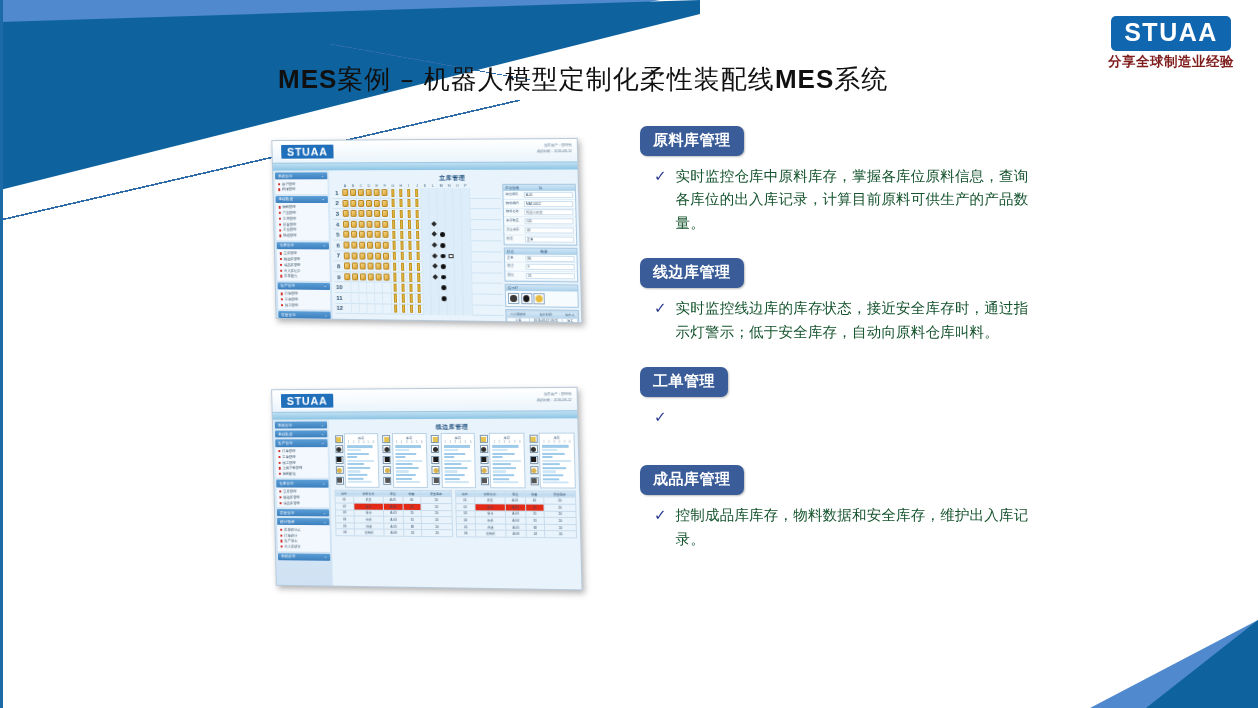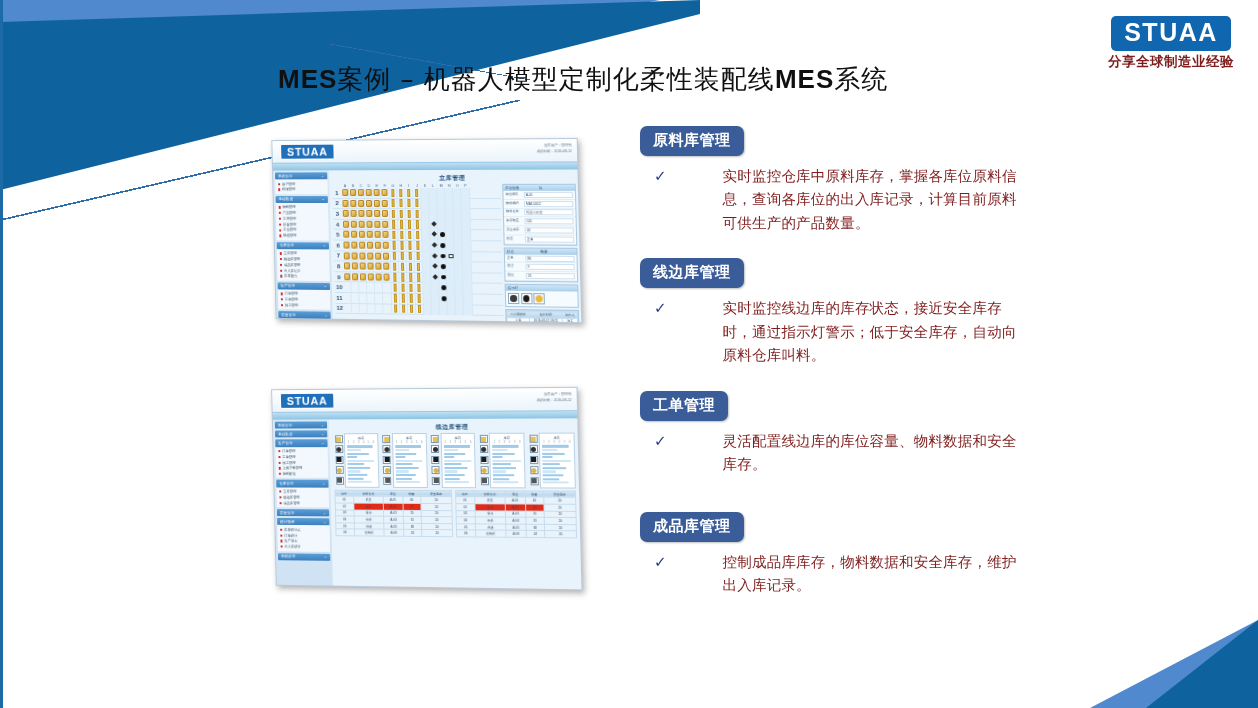--- a/index.html
+++ b/index.html
@@ -99,25 +99,24 @@
   .sec-check {
     color: #27388f;
     font-size: 15px;
     line-height: 1.58;
     margin-right: 9px;
     flex: 0 0 auto;
     font-family: "DejaVu Sans", sans-serif;
   }
   .sec-text {
     font-size: 14.5px;
-    color: #7f1d1d;
+    color: #14532d;
     line-height: 1.62;
     letter-spacing: 0.2px;
     font-family: Liberation Serif, serif;
-    margin-left: 47px;
   }
   .gap-1 { height: 18px; }
   .gap-2 { height: 18px; }
   .gap-3 { height: 30px; }
 
   
   .shot {
     position: absolute;
     background: #ffffff;
     border: 1px solid #b7c9da;
@@ -246,21 +245,20 @@
       <span class="sec-check">✓</span>
       <span class="sec-text">实时监控线边库的库存状态，接近安全库存时，通过指示灯警示；低于安全库存，自动向原料仓库叫料。</span>
     </div>
   </div>
   <div class="gap-2"></div>
 
   <div class="sec">
     <div class="sec-badge">工单管理</div>
     <div class="sec-body">
       <span class="sec-check">✓</span>
-      <span class="sec-text">灵活配置线边库的库位容量、物料数据和安全库存。</span>
     </div>
   </div>
   <div class="gap-3"></div>
 
   <div class="sec">
     <div class="sec-badge">成品库管理</div>
     <div class="sec-body">
       <span class="sec-check">✓</span>
       <span class="sec-text">控制成品库库存，物料数据和安全库存，维护出入库记录。</span>
     </div>

